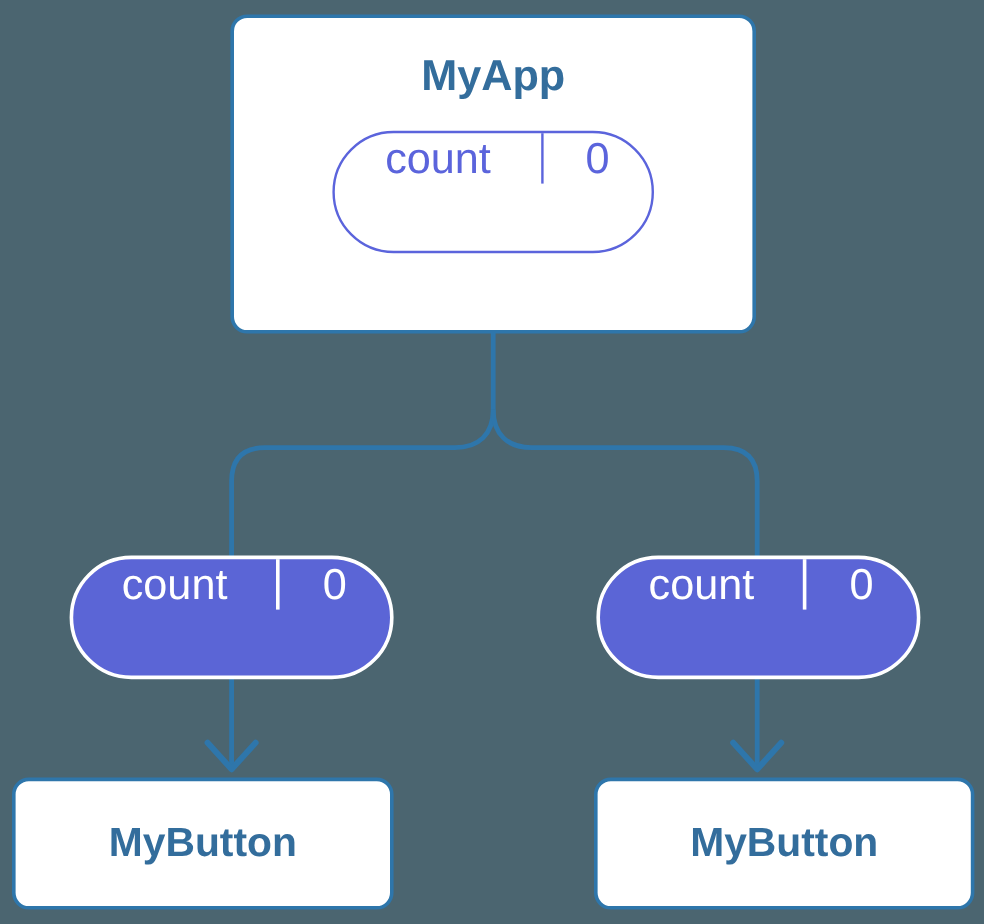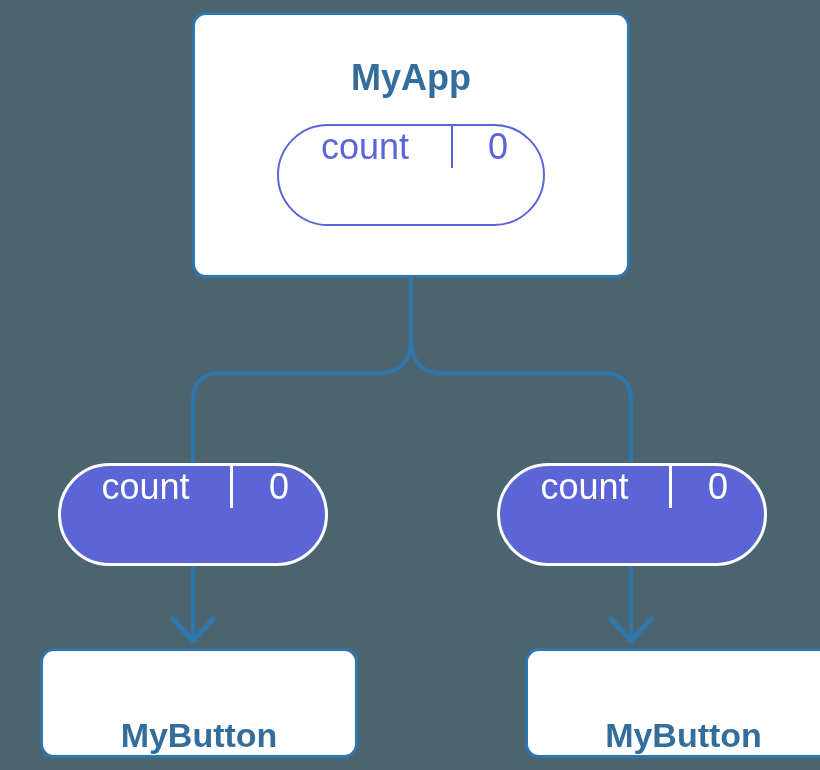--- a/index.html
+++ b/index.html
@@ -29,34 +29,33 @@
     z-index: 1;
   }
   .app-box {
     left: 192px;
     top: 12px;
     width: 438px;
     height: 266px;
     display: flex;
     flex-direction: column;
     align-items: center;
-    padding-top: 42px;
+    padding-top: 27px;
     gap: 26px;
   }
   .node-title {
     font-size: 36px;
     font-weight: bold;
     color: #336d9c;
     line-height: 1.15;
   }
   .btn-box {
     display: flex;
-    align-items: flex-end;
+    align-items: center;
     justify-content: center;
-    margin-left: 30px;
   }
   .btn-left  { left: 10px;  top: 648px; width: 318px; height: 110px; }
   .btn-right { left: 495px; top: 648px; width: 317px; height: 110px; }
   .btn-box .node-title { font-size: 34px; }
 
   .pill {
     display: flex;
     align-items: flex-start;
     box-sizing: border-box;
   }

